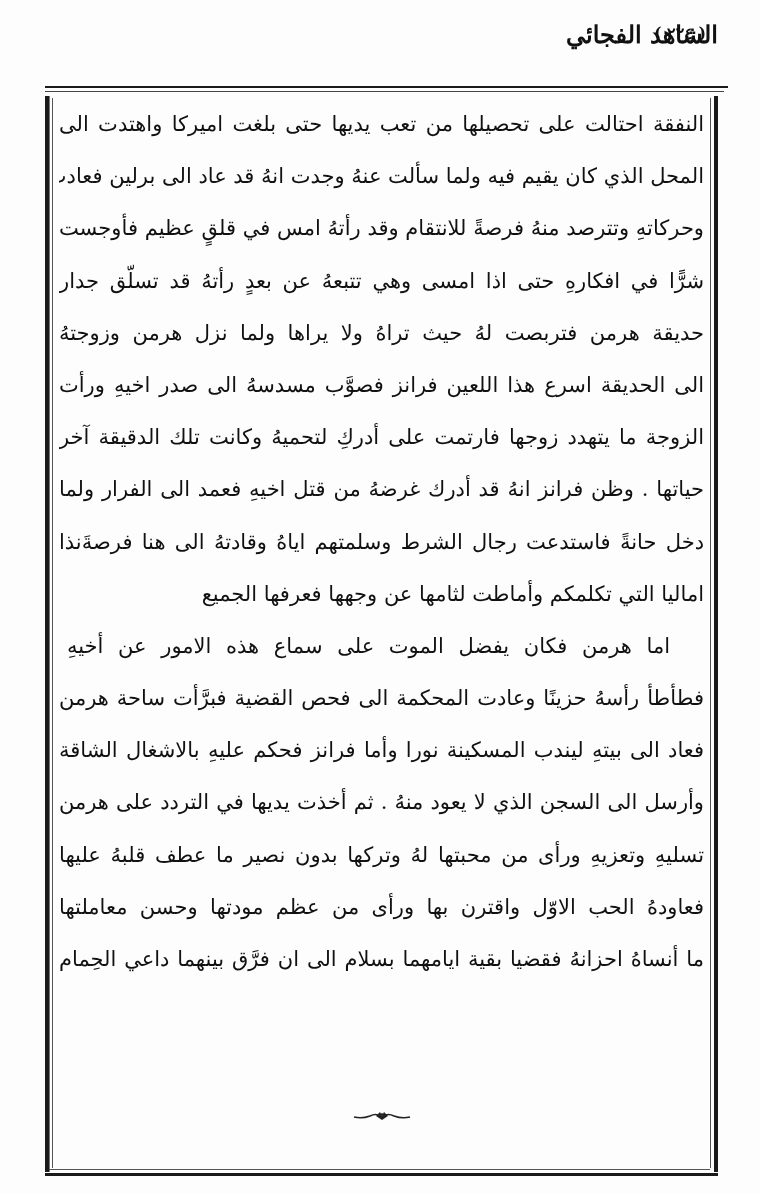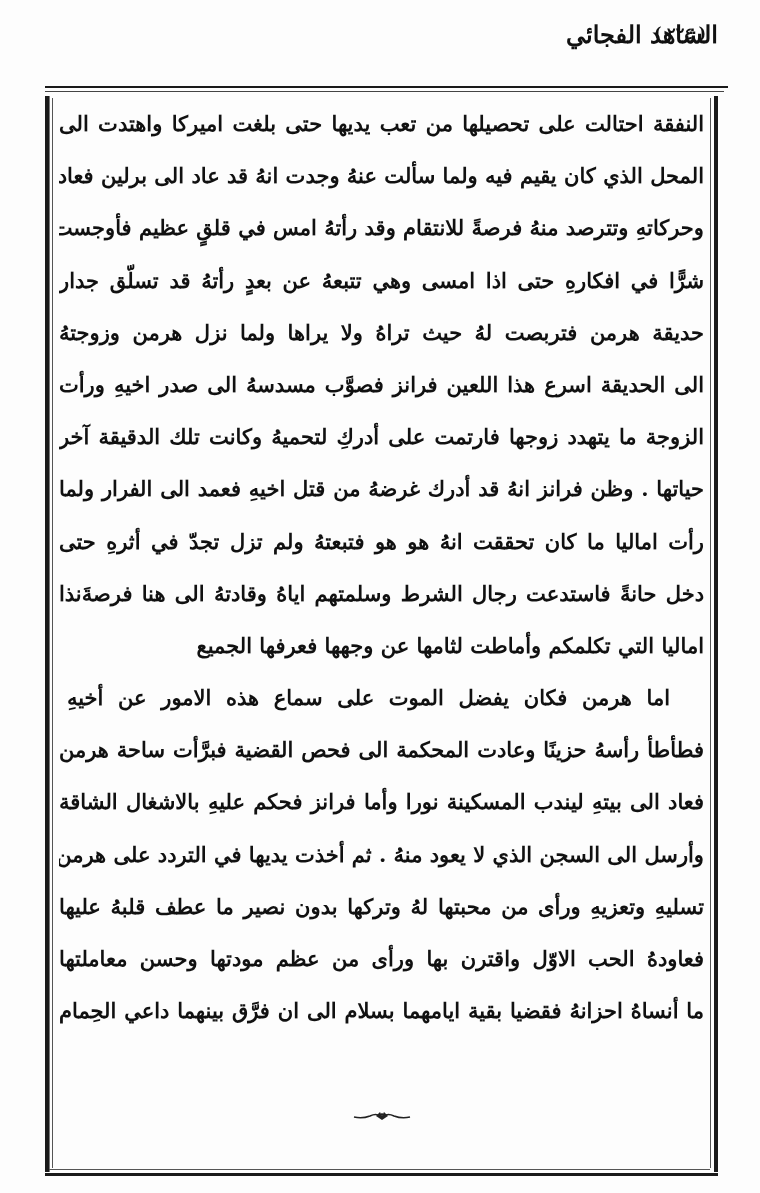--- a/index.html
+++ b/index.html
@@ -116,21 +116,21 @@
     }
     .body-text {
       position: absolute;
       left: 14px;
       right: 14px;
       top: 12px;
       direction: rtl;
       text-align: justify;
       text-align-last: justify;
       font-size: 21px;
-      font-weight: bold;
+      font-weight: normal;
     }
     .line {
       height: 52.2px;
       line-height: 52px;
       white-space: nowrap;
       text-align: justify;
       text-align-last: justify;
       overflow: hidden;
     }
     .line.last {
@@ -174,21 +174,20 @@
 
     <div class="body-text">
       <div class="line">النفقة احتالت على تحصيلها من تعب يديها حتى بلغت اميركا واهتدت الى</div>
       <div class="line">المحل الذي كان يقيم فيه ولما سألت عنهُ وجدت انهُ قد عاد الى برلين فعادت</div>
       <div class="line">وحركاتهِ وتترصد منهُ فرصةً للانتقام وقد رأتهُ امس في قلقٍ عظيم فأوجست</div>
       <div class="line">شرًّا في افكارهِ حتى اذا امسى وهي تتبعهُ عن بعدٍ رأتهُ قد تسلّق جدار</div>
       <div class="line">حديقة هرمن فتربصت لهُ حيث تراهُ ولا يراها ولما نزل هرمن وزوجتهُ</div>
       <div class="line">الى الحديقة اسرع هذا اللعين فرانز فصوَّب مسدسهُ الى صدر اخيهِ ورأت</div>
       <div class="line">الزوجة ما يتهدد زوجها فارتمت على أدركِ لتحميهُ وكانت تلك الدقيقة آخر</div>
       <div class="line">حياتها . وظن فرانز انهُ قد أدرك غرضهُ من قتل اخيهِ فعمد الى الفرار ولما</div>
-      <div class="line">رأت اماليا ما كان تحققت انهُ هو هو فتبعتهُ ولم تزل تجدّ في أثرهِ حتى</div>
       <div class="line">دخل حانةً فاستدعت رجال الشرط وسلمتهم اياهُ وقادتهُ الى هنا فرصةَنذا</div>
       <div class="line last">اماليا التي تكلمكم وأماطت لثامها عن وجهها فعرفها الجميع</div>
       <div class="line indent">اما هرمن فكان يفضل الموت على سماع هذه الامور عن أخيهِ</div>
       <div class="line">فطأطأ رأسهُ حزينًا وعادت المحكمة الى فحص القضية فبرَّأت ساحة هرمن</div>
       <div class="line">فعاد الى بيتهِ ليندب المسكينة نورا وأما فرانز فحكم عليهِ بالاشغال الشاقة</div>
       <div class="line">وأرسل الى السجن الذي لا يعود منهُ . ثم أخذت يديها في التردد على هرمن</div>
       <div class="line">تسليهِ وتعزيهِ ورأى من محبتها لهُ وتركها بدون نصير ما عطف قلبهُ عليها</div>
       <div class="line">فعاودهُ الحب الاوّل واقترن بها ورأى من عظم مودتها وحسن معاملتها</div>
       <div class="line">ما أنساهُ احزانهُ فقضيا بقية ايامهما بسلام الى ان فرَّق بينهما داعي الحِمام</div>
     </div>

